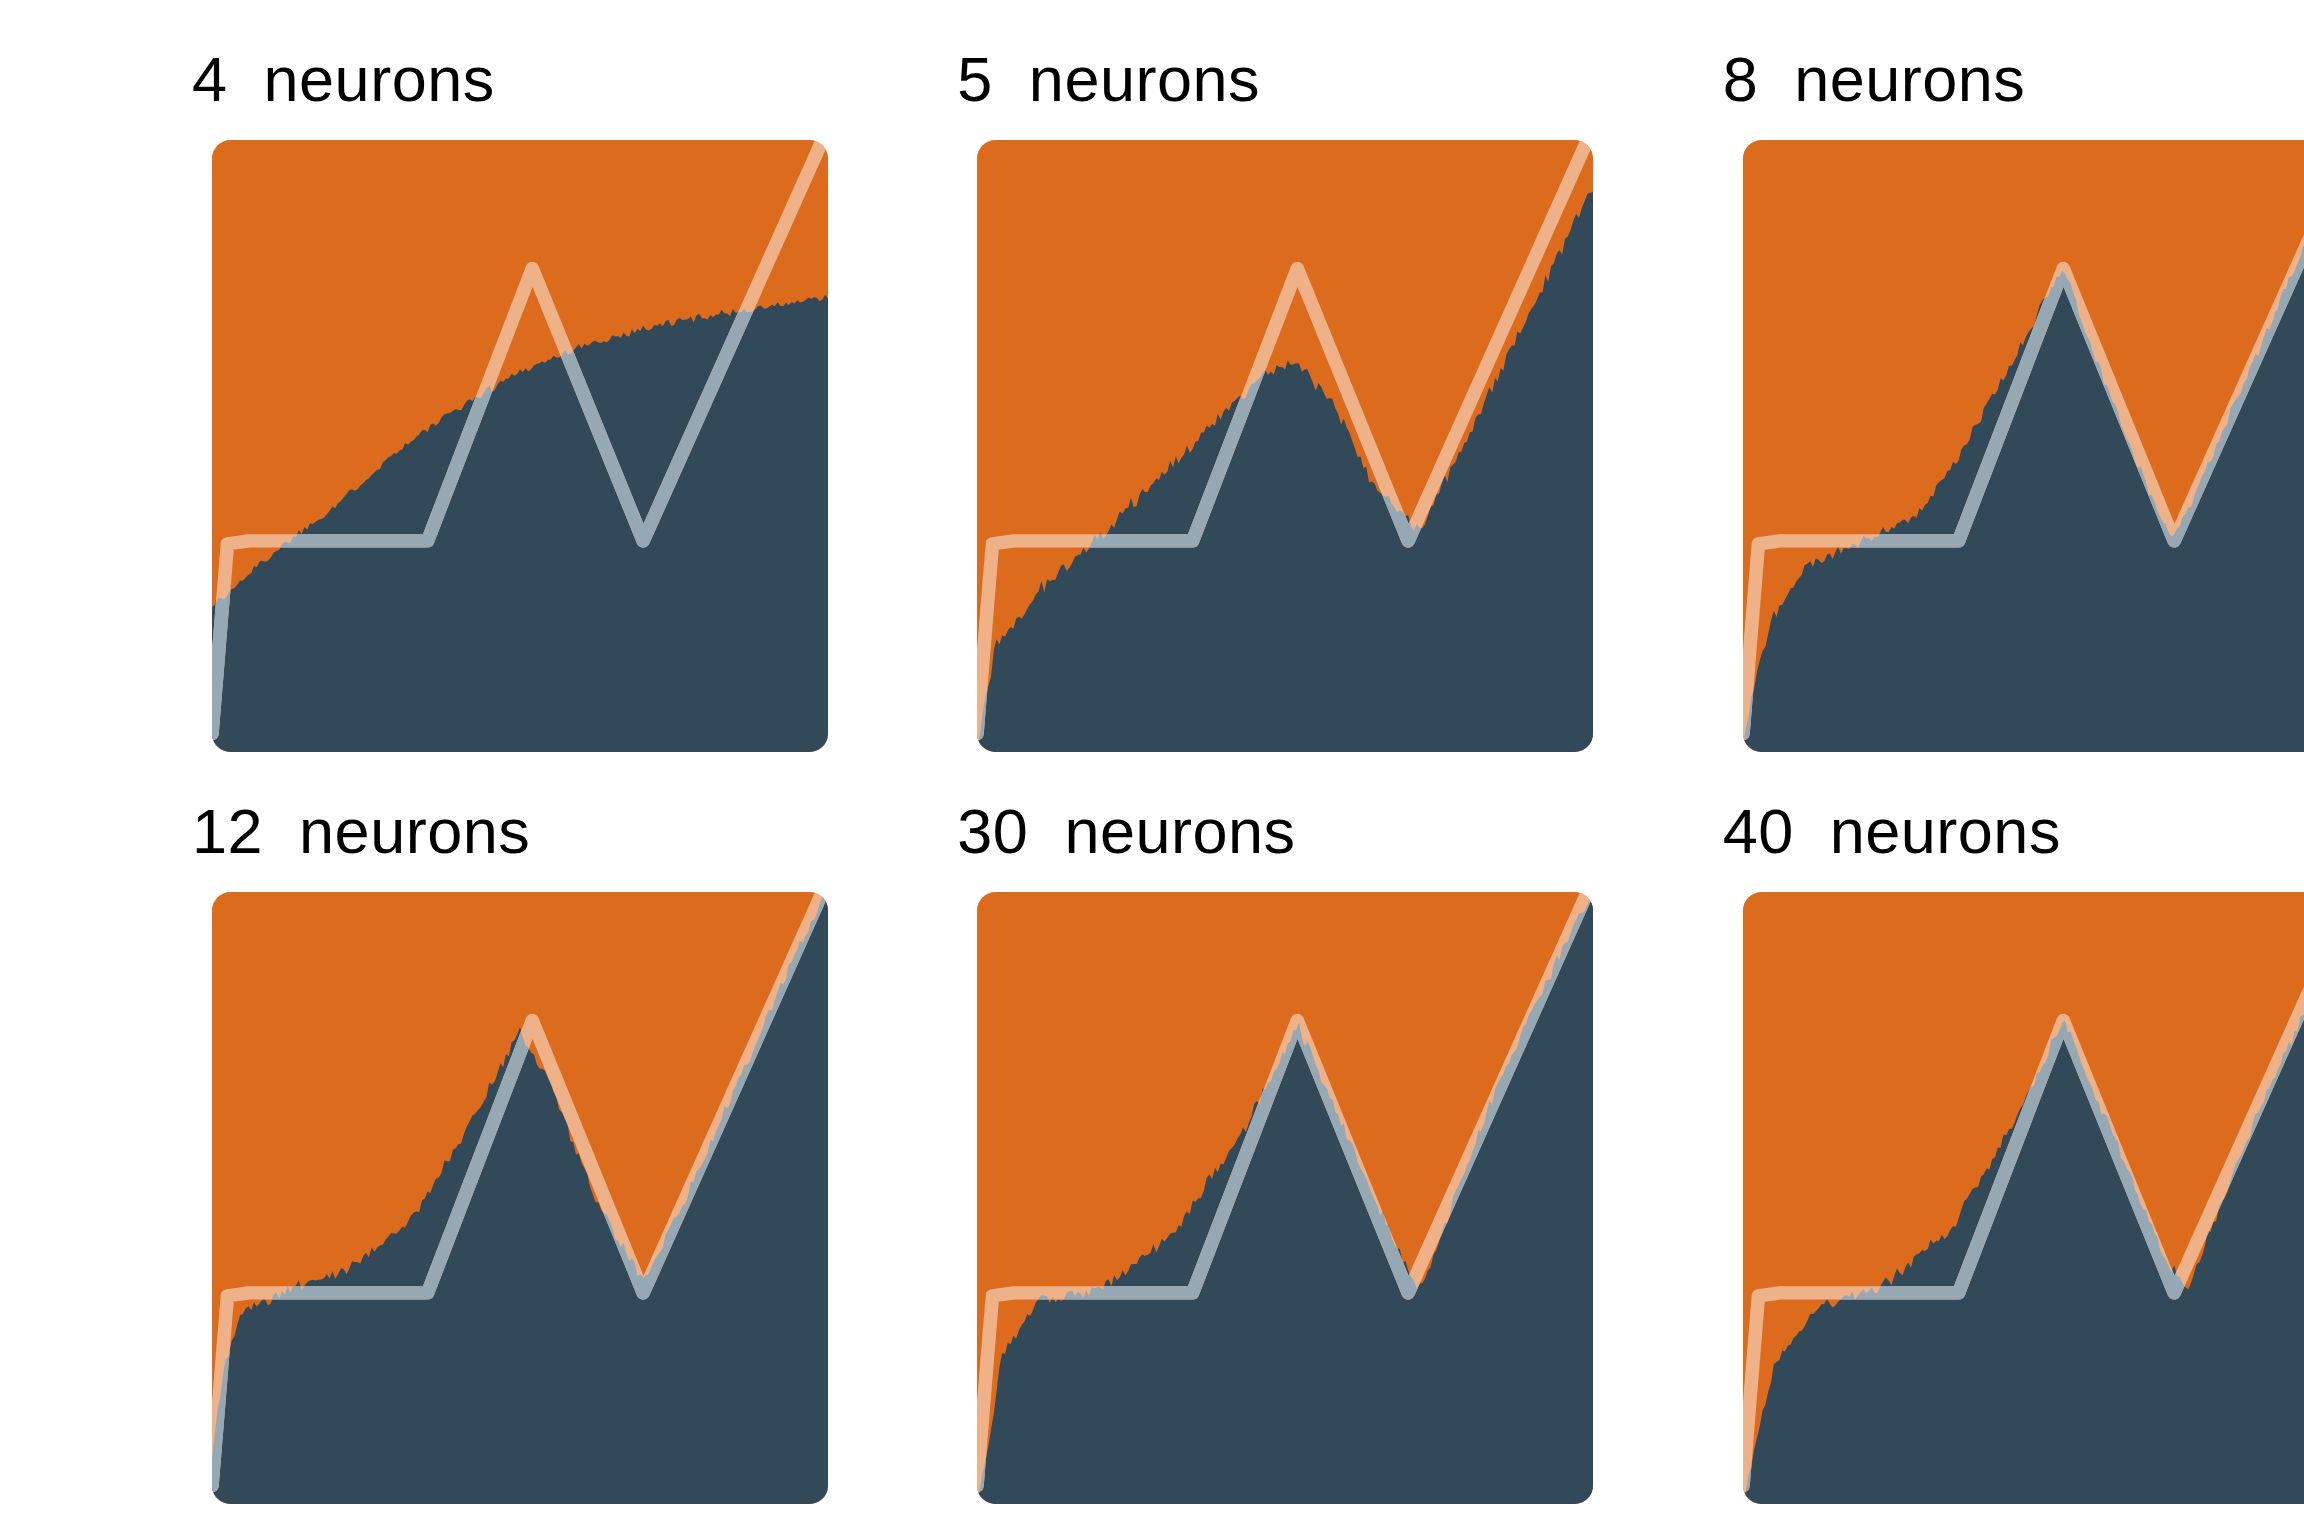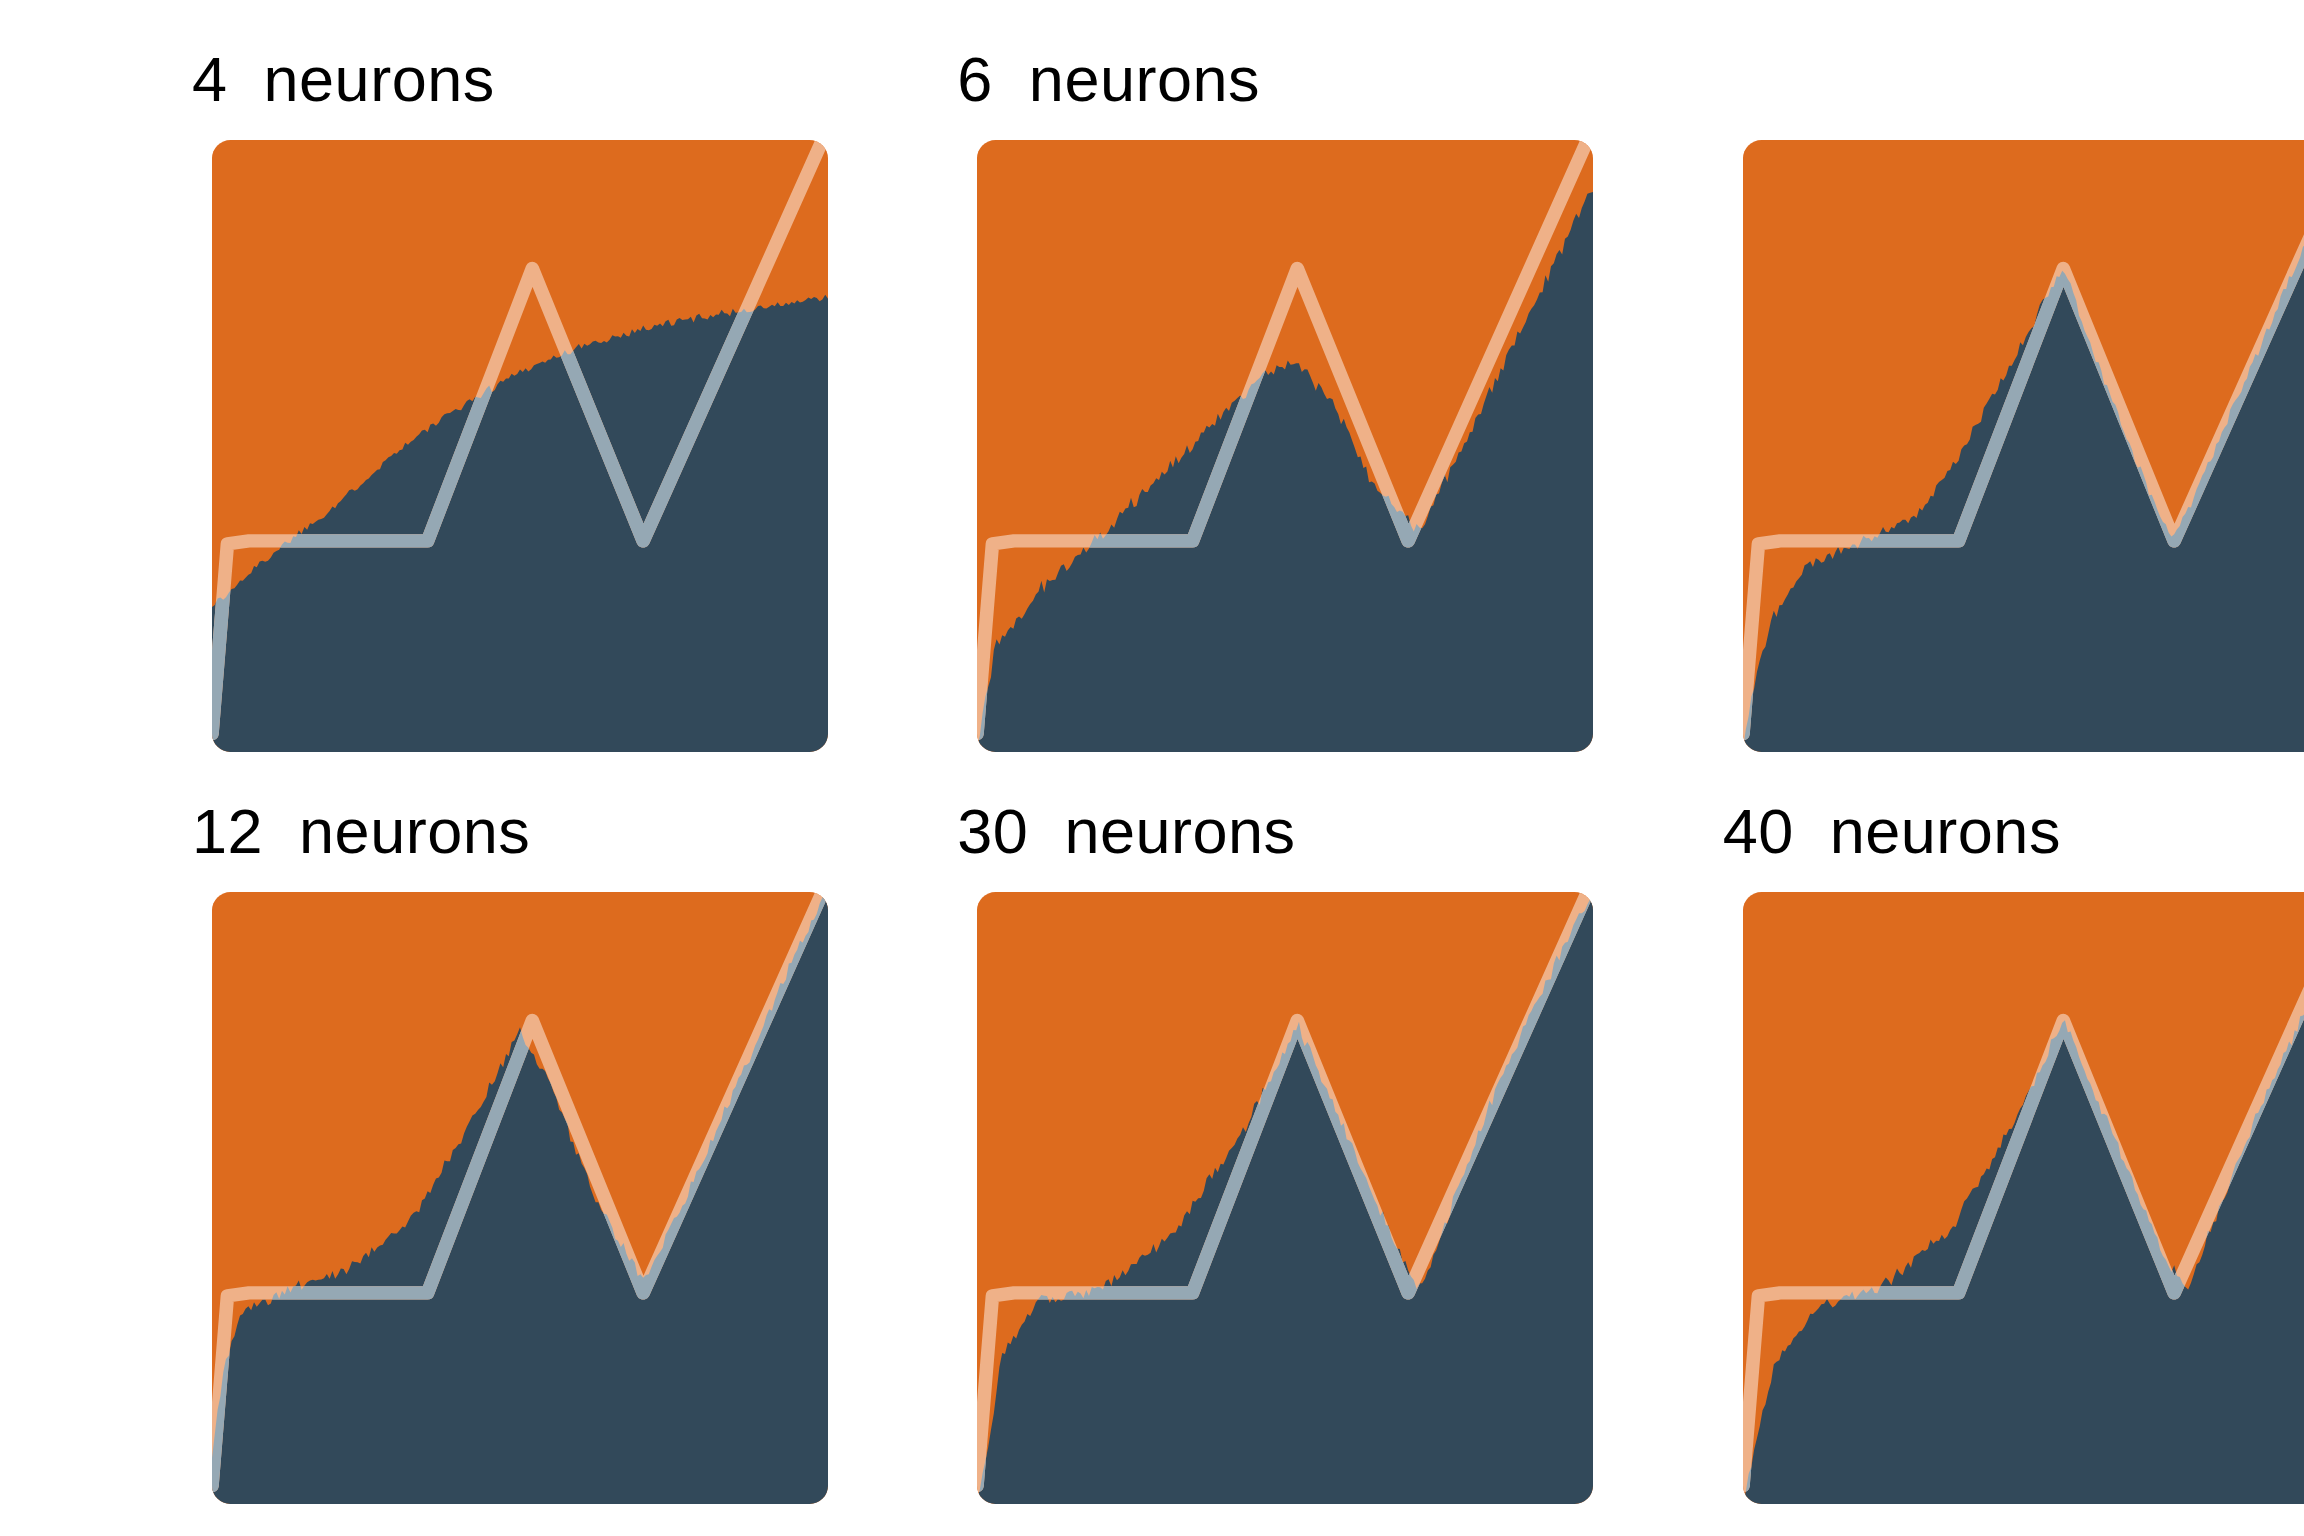--- a/index.html
+++ b/index.html
@@ -87,21 +87,21 @@
 
       <g clip-path="url(#reg0)">
         <path d="M 0.0,970.0 L 25.0,660.0 L 60.0,655.0 L 350.0,655.0 L 520.0,210.0 L 700.0,655.0 L 1000.0,-20.0" fill="none" stroke="#95A8B4" stroke-width="22" stroke-linejoin="round" stroke-linecap="round"></path>
       </g>
     </g>
   </svg>
         </div>
     </div>
 
     <div class="panel">
-      <div class="panel-title">6  neurons</div>
+      <div class="panel-title">5  neurons</div>
       <div class="panel-plot">
   <svg viewBox="0 0 1000 1000" preserveAspectRatio="none" shape-rendering="geometricPrecision">
     <defs>
       <clipPath id="clip1">
         <rect x="0" y="0" width="1000" height="1000" rx="30" ry="30"></rect>
       </clipPath>
       <clipPath id="reg1">
         <path d="M 0,1000.0 L 0.0,992.4 L 4.5,973.8 L 9.1,936.4 L 13.6,909.9 L 18.2,893.3 L 22.7,878.0 L 27.3,833.5 L 31.8,815.7 L 36.4,824.3 L 40.9,809.2 L 45.5,811.5 L 50.0,801.4 L 54.5,795.9 L 59.1,798.5 L 63.6,782.0 L 68.2,778.6 L 72.7,782.3 L 77.3,774.6 L 81.8,765.4 L 86.4,758.2 L 90.9,752.9 L 95.5,742.8 L 100.0,737.6 L 104.5,720.1 L 109.1,739.5 L 113.6,717.7 L 118.2,720.4 L 122.7,719.1 L 127.3,718.5 L 131.8,706.5 L 136.4,695.6 L 140.9,693.4 L 145.5,704.3 L 150.0,698.8 L 154.5,691.1 L 159.1,681.1 L 163.6,678.0 L 168.2,677.1 L 172.7,666.0 L 177.3,674.1 L 181.8,667.4 L 186.4,657.1 L 190.9,645.4 L 195.5,652.5 L 200.0,641.3 L 204.5,651.7 L 209.1,645.8 L 213.6,639.2 L 218.2,628.3 L 222.7,633.4 L 227.3,619.2 L 231.8,607.4 L 236.4,610.4 L 240.9,602.1 L 245.5,601.0 L 250.0,584.5 L 254.5,600.2 L 259.1,597.9 L 263.6,580.1 L 268.2,570.4 L 272.7,575.2 L 277.3,575.0 L 281.8,564.4 L 286.4,560.7 L 290.9,552.8 L 295.5,555.5 L 300.0,541.9 L 304.5,546.6 L 309.1,541.6 L 313.6,523.9 L 318.2,535.0 L 322.7,516.7 L 327.3,528.0 L 331.8,519.1 L 336.4,513.0 L 340.9,498.6 L 345.5,511.4 L 350.0,505.2 L 354.5,493.2 L 359.1,491.8 L 363.6,477.8 L 368.2,477.9 L 372.7,466.8 L 377.3,469.7 L 381.8,464.1 L 386.4,466.9 L 390.9,447.2 L 395.5,457.0 L 400.0,444.4 L 404.5,437.3 L 409.1,442.8 L 413.6,429.5 L 418.2,425.9 L 422.7,421.4 L 427.3,417.6 L 431.8,423.4 L 436.4,421.4 L 440.9,407.9 L 445.5,399.3 L 450.0,397.5 L 454.5,392.4 L 459.1,388.3 L 463.6,381.3 L 468.2,376.2 L 472.7,383.8 L 477.3,378.4 L 481.8,383.0 L 486.4,368.0 L 490.9,370.9 L 495.5,370.9 L 500.0,375.1 L 504.5,360.4 L 509.1,367.2 L 513.6,366.4 L 518.2,364.7 L 522.7,364.9 L 527.3,379.1 L 531.8,374.5 L 536.4,375.2 L 540.9,385.6 L 545.5,397.1 L 550.0,409.9 L 554.5,397.0 L 559.1,403.9 L 563.6,414.7 L 568.2,423.3 L 572.7,421.7 L 577.3,423.6 L 581.8,438.8 L 586.4,447.9 L 590.9,464.5 L 595.5,455.6 L 600.0,469.3 L 604.5,477.9 L 609.1,491.6 L 613.6,504.1 L 618.2,518.3 L 622.7,517.1 L 627.3,536.1 L 631.8,533.6 L 636.4,559.2 L 640.9,558.2 L 645.5,561.1 L 650.0,573.1 L 654.5,576.3 L 659.1,580.9 L 663.6,582.9 L 668.2,581.4 L 672.7,594.9 L 677.3,599.8 L 681.8,607.7 L 686.4,605.3 L 690.9,607.5 L 695.5,614.5 L 700.0,613.3 L 704.5,629.9 L 709.1,639.6 L 713.6,627.6 L 718.2,633.1 L 722.7,634.3 L 727.3,627.7 L 731.8,614.7 L 736.4,599.3 L 740.9,596.8 L 745.5,578.7 L 750.0,577.5 L 754.5,560.6 L 759.1,546.7 L 763.6,559.3 L 768.2,534.8 L 772.7,530.8 L 777.3,525.9 L 781.8,510.7 L 786.4,508.8 L 790.9,495.7 L 795.5,492.5 L 800.0,477.4 L 804.5,476.7 L 809.1,454.3 L 813.6,448.7 L 818.2,447.6 L 822.7,431.0 L 827.3,417.1 L 831.8,403.4 L 836.4,413.1 L 840.9,388.9 L 845.5,394.1 L 850.0,372.9 L 854.5,376.8 L 859.1,351.9 L 863.6,342.5 L 868.2,335.6 L 872.7,335.9 L 877.3,312.8 L 881.8,316.1 L 886.4,306.3 L 890.9,297.5 L 895.5,283.5 L 900.0,275.7 L 904.5,270.1 L 909.1,260.6 L 913.6,249.3 L 918.2,248.7 L 922.7,220.9 L 927.3,231.5 L 931.8,206.3 L 936.4,201.3 L 940.9,186.6 L 945.5,179.6 L 950.0,187.2 L 954.5,161.3 L 959.1,157.5 L 963.6,147.0 L 968.2,131.6 L 972.7,120.4 L 977.3,127.6 L 981.8,111.1 L 986.4,100.6 L 990.9,87.7 L 995.5,86.2 L 1000.0,85.1 L 1000,1000 Z"></path>
       </clipPath>
     </defs>
@@ -115,20 +115,21 @@
 
       <g clip-path="url(#reg1)">
         <path d="M 0.0,970.0 L 25.0,660.0 L 60.0,655.0 L 350.0,655.0 L 520.0,210.0 L 700.0,655.0 L 1000.0,-20.0" fill="none" stroke="#95A8B4" stroke-width="22" stroke-linejoin="round" stroke-linecap="round"></path>
       </g>
     </g>
   </svg>
         </div>
     </div>
 
     <div class="panel">
+      <div class="panel-title">8  neurons</div>
       <div class="panel-plot">
   <svg viewBox="0 0 1000 1000" preserveAspectRatio="none" shape-rendering="geometricPrecision">
     <defs>
       <clipPath id="clip2">
         <rect x="0" y="0" width="1000" height="1000" rx="30" ry="30"></rect>
       </clipPath>
       <clipPath id="reg2">
         <path d="M 0,1000.0 L 0.0,996.0 L 4.5,963.2 L 9.1,941.4 L 13.6,909.5 L 18.2,895.9 L 22.7,868.9 L 27.3,850.0 L 31.8,834.4 L 36.4,827.9 L 40.9,807.1 L 45.5,785.3 L 50.0,769.3 L 54.5,779.3 L 59.1,760.3 L 63.6,760.0 L 68.2,750.5 L 72.7,742.5 L 77.3,732.7 L 81.8,731.3 L 86.4,721.6 L 90.9,715.9 L 95.5,710.4 L 100.0,694.8 L 104.5,692.3 L 109.1,688.3 L 113.6,697.8 L 118.2,683.3 L 122.7,685.9 L 127.3,690.8 L 131.8,688.8 L 136.4,677.5 L 140.9,675.4 L 145.5,684.6 L 150.0,673.0 L 154.5,664.8 L 159.1,676.6 L 163.6,666.3 L 168.2,667.1 L 172.7,668.1 L 177.3,660.9 L 181.8,660.8 L 186.4,667.9 L 190.9,657.3 L 195.5,646.8 L 200.0,650.8 L 204.5,650.5 L 209.1,655.5 L 213.6,647.4 L 218.2,650.1 L 222.7,641.6 L 227.3,632.3 L 231.8,640.3 L 236.4,641.0 L 240.9,632.3 L 245.5,634.9 L 250.0,626.4 L 254.5,625.2 L 259.1,620.4 L 263.6,620.5 L 268.2,626.4 L 272.7,617.0 L 277.3,613.8 L 281.8,617.5 L 286.4,601.5 L 290.9,605.5 L 295.5,596.1 L 300.0,592.6 L 304.5,581.2 L 309.1,582.5 L 313.6,564.4 L 318.2,558.8 L 322.7,555.5 L 327.3,551.9 L 331.8,540.8 L 336.4,539.1 L 340.9,525.8 L 345.5,529.6 L 350.0,524.1 L 354.5,505.2 L 359.1,499.1 L 363.6,497.2 L 368.2,489.3 L 372.7,468.6 L 377.3,465.7 L 381.8,463.5 L 386.4,460.3 L 390.9,437.6 L 395.5,430.5 L 400.0,422.7 L 404.5,414.8 L 409.1,415.7 L 413.6,408.2 L 418.2,389.3 L 422.7,392.8 L 427.3,384.4 L 431.8,368.8 L 436.4,368.7 L 440.9,359.3 L 445.5,351.3 L 450.0,330.4 L 454.5,335.5 L 459.1,321.7 L 463.6,313.9 L 468.2,307.7 L 472.7,304.1 L 477.3,284.7 L 481.8,269.3 L 486.4,261.2 L 490.9,257.9 L 495.5,255.6 L 500.0,240.8 L 504.5,239.7 L 509.1,222.8 L 513.6,223.9 L 518.2,213.8 L 522.7,218.7 L 527.3,227.6 L 531.8,233.9 L 536.4,250.2 L 540.9,261.9 L 545.5,287.2 L 550.0,296.4 L 554.5,311.1 L 559.1,321.6 L 563.6,330.5 L 568.2,347.3 L 572.7,362.6 L 577.3,363.2 L 581.8,377.1 L 586.4,399.5 L 590.9,400.2 L 595.5,414.1 L 600.0,427.9 L 604.5,432.7 L 609.1,445.2 L 613.6,465.2 L 618.2,476.5 L 622.7,488.7 L 627.3,495.2 L 631.8,506.6 L 636.4,526.2 L 640.9,535.6 L 645.5,533.5 L 650.0,546.3 L 654.5,559.7 L 659.1,580.3 L 663.6,579.6 L 668.2,591.0 L 672.7,604.1 L 677.3,615.8 L 681.8,624.0 L 686.4,627.8 L 690.9,641.3 L 695.5,647.9 L 700.0,644.1 L 704.5,636.2 L 709.1,630.6 L 713.6,616.2 L 718.2,610.1 L 722.7,599.8 L 727.3,600.5 L 731.8,584.4 L 736.4,570.4 L 740.9,560.3 L 745.5,548.3 L 750.0,541.0 L 754.5,526.5 L 759.1,524.9 L 763.6,517.5 L 768.2,496.8 L 772.7,492.7 L 777.3,477.5 L 781.8,469.8 L 786.4,464.1 L 790.9,440.4 L 795.5,431.1 L 800.0,424.3 L 804.5,418.7 L 809.1,411.4 L 813.6,396.0 L 818.2,389.7 L 822.7,370.6 L 827.3,363.3 L 831.8,349.5 L 836.4,352.4 L 840.9,337.9 L 845.5,321.4 L 850.0,308.2 L 854.5,309.5 L 859.1,298.2 L 863.6,282.0 L 868.2,276.0 L 872.7,255.5 L 877.3,243.5 L 881.8,243.5 L 886.4,222.8 L 890.9,224.0 L 895.5,213.5 L 900.0,202.5 L 904.5,191.4 L 909.1,174.2 L 913.6,171.5 L 918.2,154.1 L 922.7,154.0 L 927.3,151.4 L 931.8,141.8 L 936.4,117.0 L 940.9,106.8 L 945.5,103.1 L 950.0,101.4 L 954.5,89.6 L 959.1,79.3 L 963.6,77.2 L 968.2,65.3 L 972.7,50.7 L 977.3,32.8 L 981.8,38.6 L 986.4,22.5 L 990.9,20.8 L 995.5,9.1 L 1000.0,0.0 L 1000,1000 Z"></path>
       </clipPath>
     </defs>

